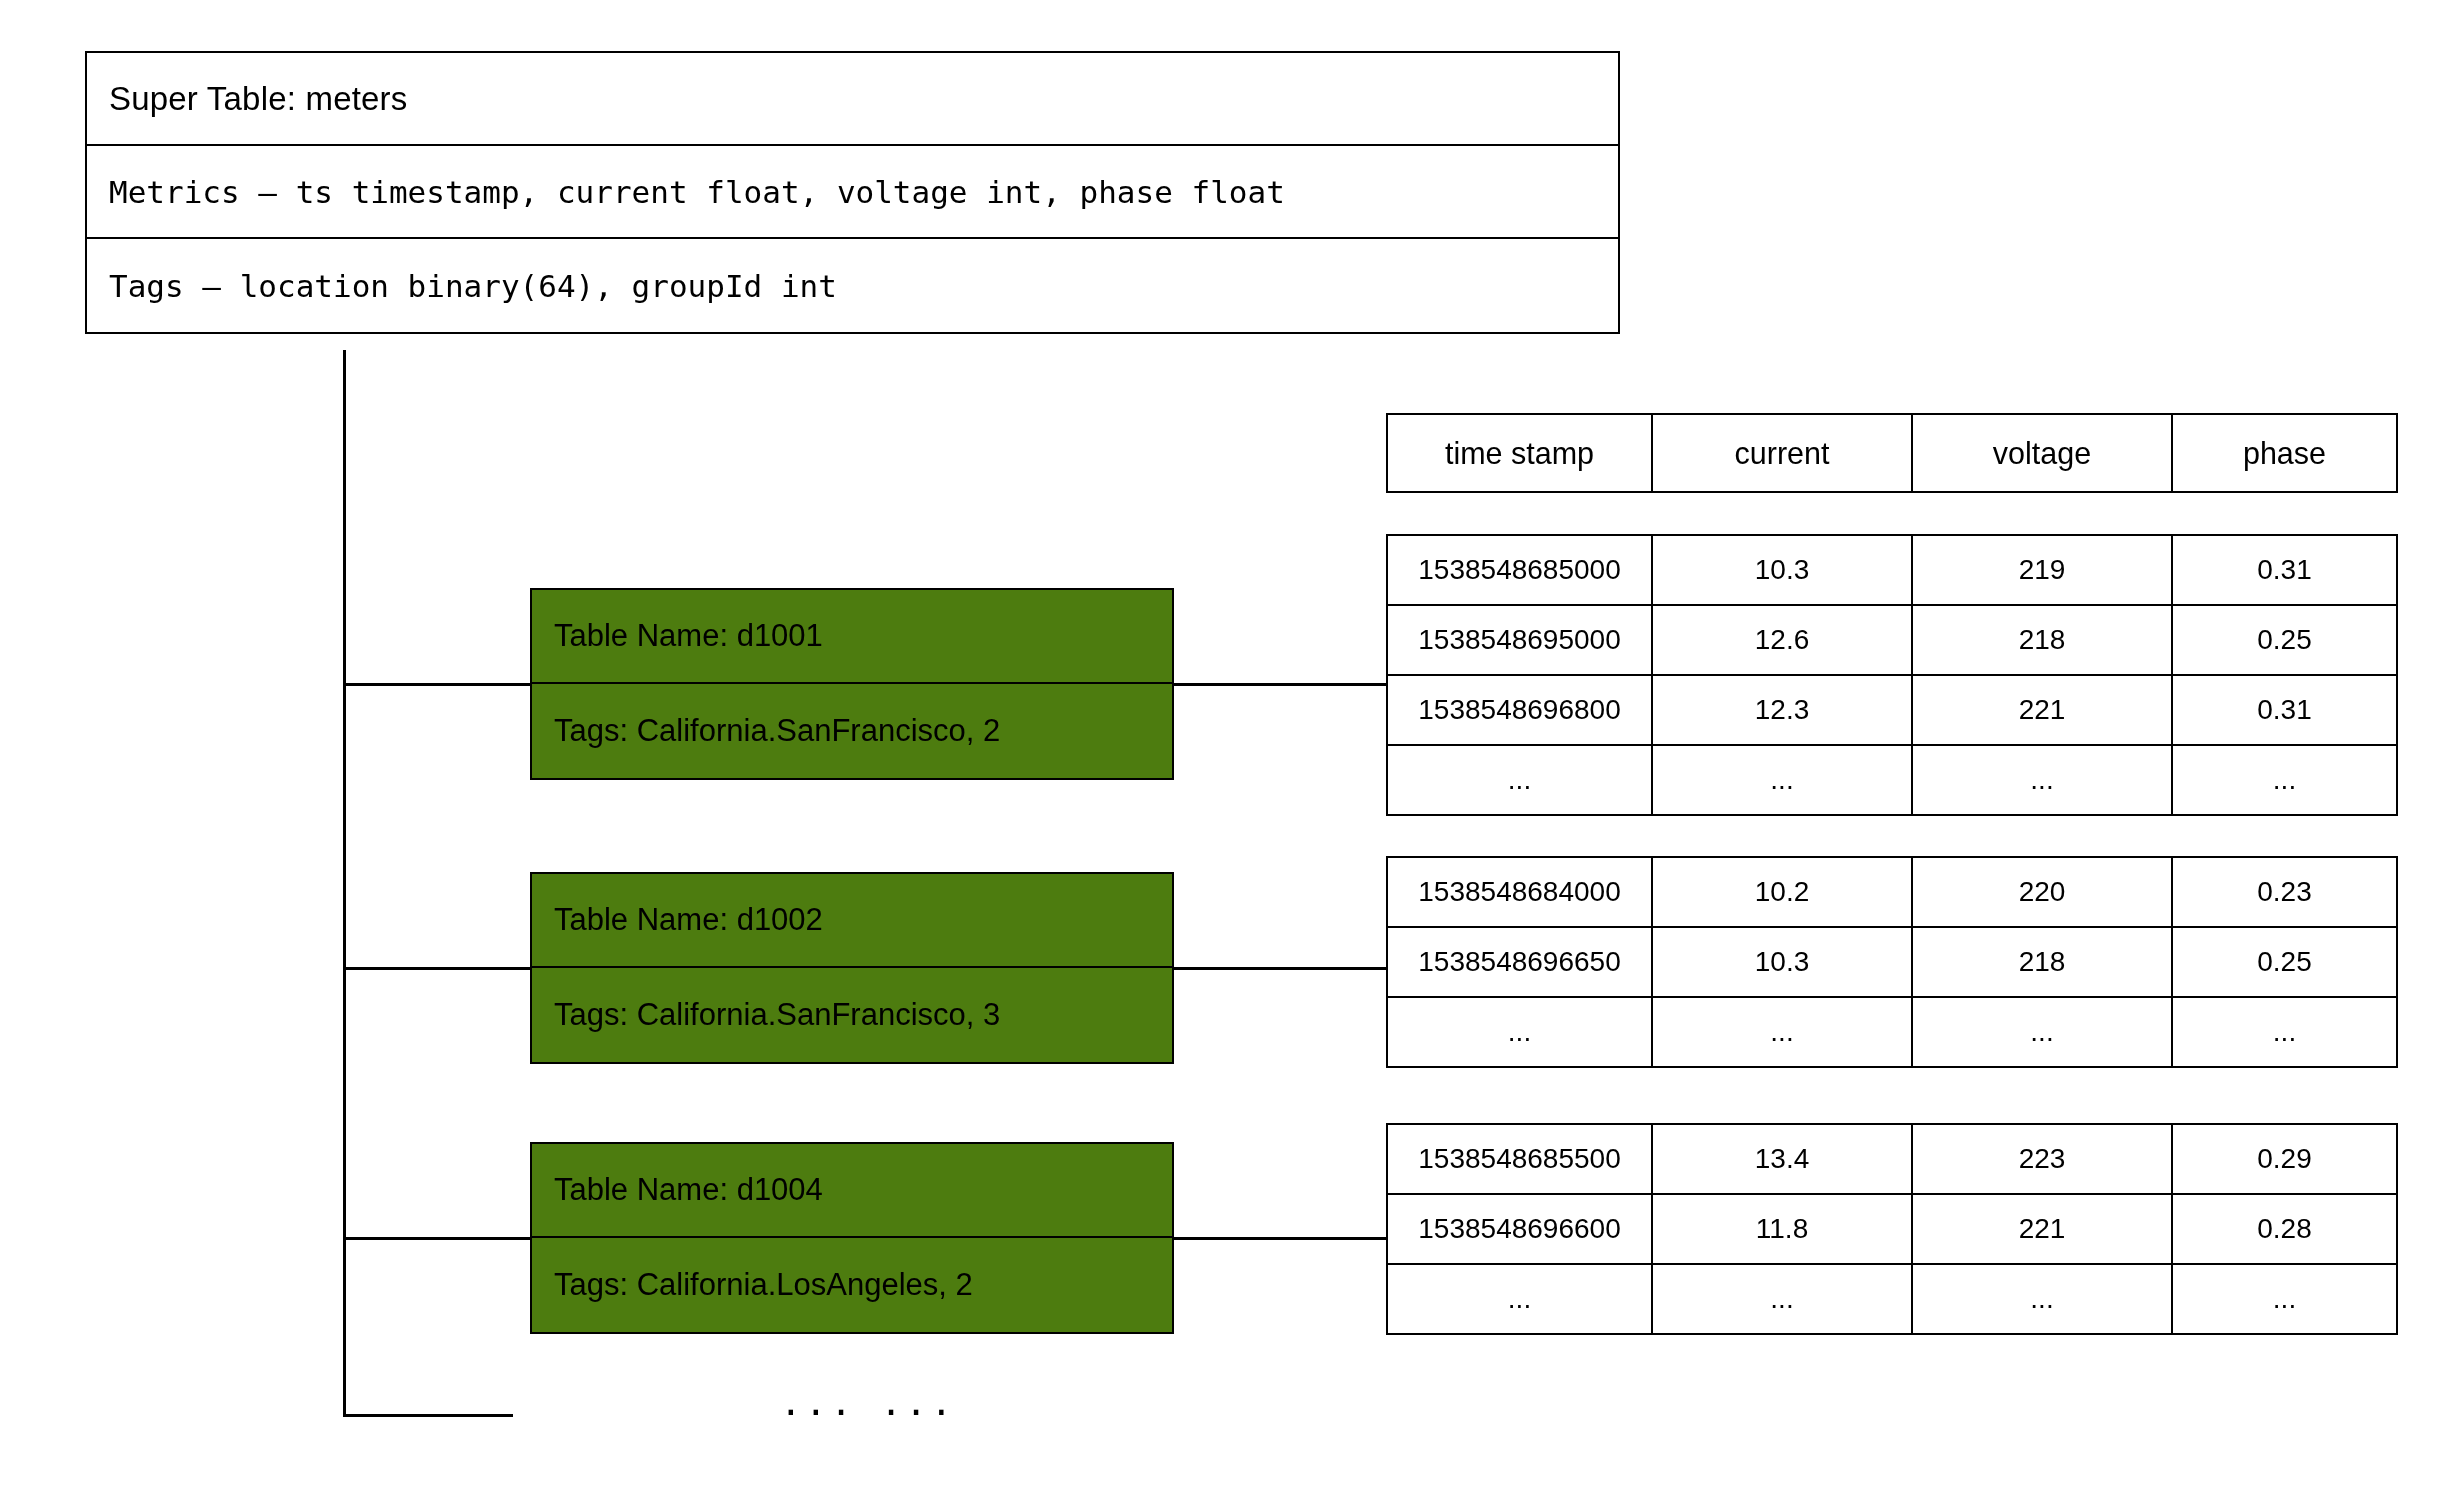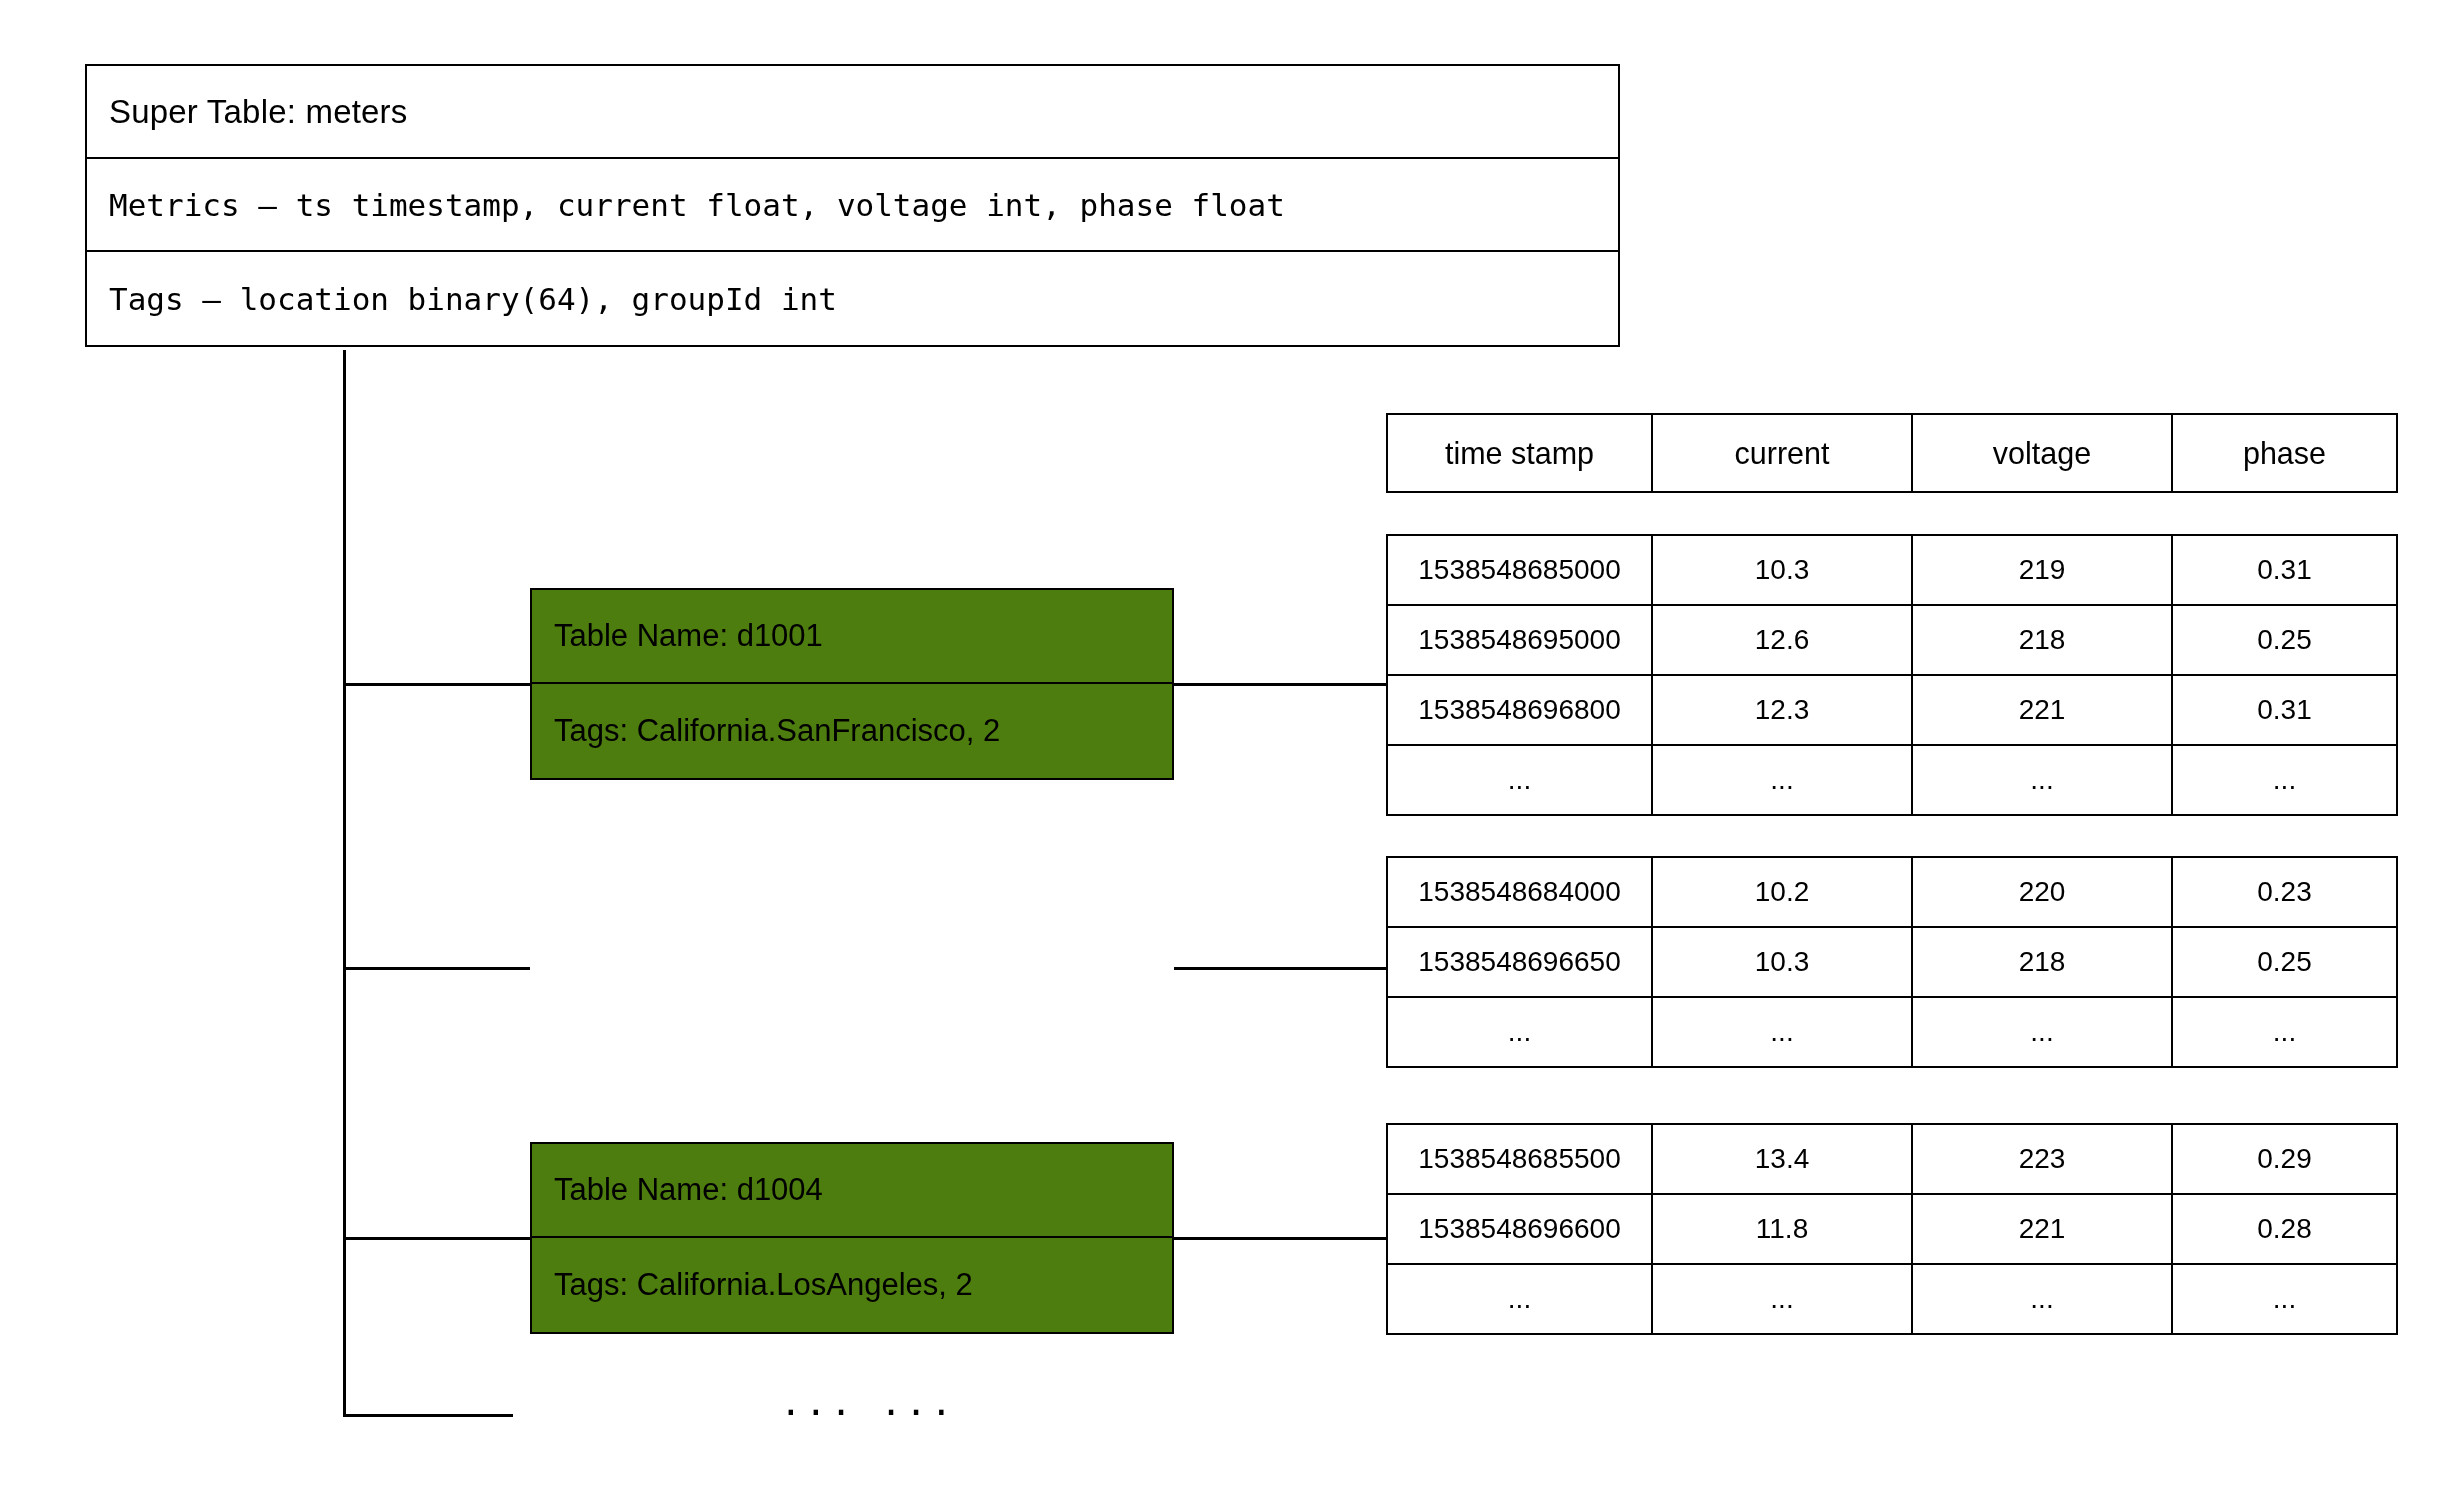--- a/index.html
+++ b/index.html
@@ -19,21 +19,21 @@
     position: absolute;
     left: 0; top: 0;
     width: 2462px;
     height: 1486px;
   }
 
   
   .supertable {
     position: absolute;
     left: 85px;
-    top: 64px;
+    top: 51px;
     width: 1535px;
     border: 2.5px solid #000;
     box-sizing: border-box;
     background: #fff;
   }
   .supertable .row {
     height: 93px;
     display: flex;
     align-items: center;
     padding-left: 22px;
@@ -138,20 +138,24 @@
   <div class="line hline" style="left:1174px; top:967px; width:212px;"></div>
 
   <div class="line hline" style="left:343px; top:1237px; width:187px;"></div>
   <div class="line hline" style="left:1174px; top:1237px; width:212px;"></div>
 
   <div class="subtable" style="left:530px; top:588px;">
     <div class="row">Table Name: d1001</div>
     <div class="row">Tags: California.SanFrancisco, 2</div>
   </div>
 
+  <div class="subtable" style="left:530px; top:872px;">
+    <div class="row">Table Name: d1002</div>
+    <div class="row">Tags: California.SanFrancisco, 3</div>
+  </div>
 
   <div class="subtable" style="left:530px; top:1142px;">
     <div class="row">Table Name: d1004</div>
     <div class="row">Tags: California.LosAngeles, 2</div>
   </div>
 
   <table class="dtable" style="left:1386px; top:413px;">
     <tbody>
         <tr class="hdr">
       <td class="c0">time stamp</td>

